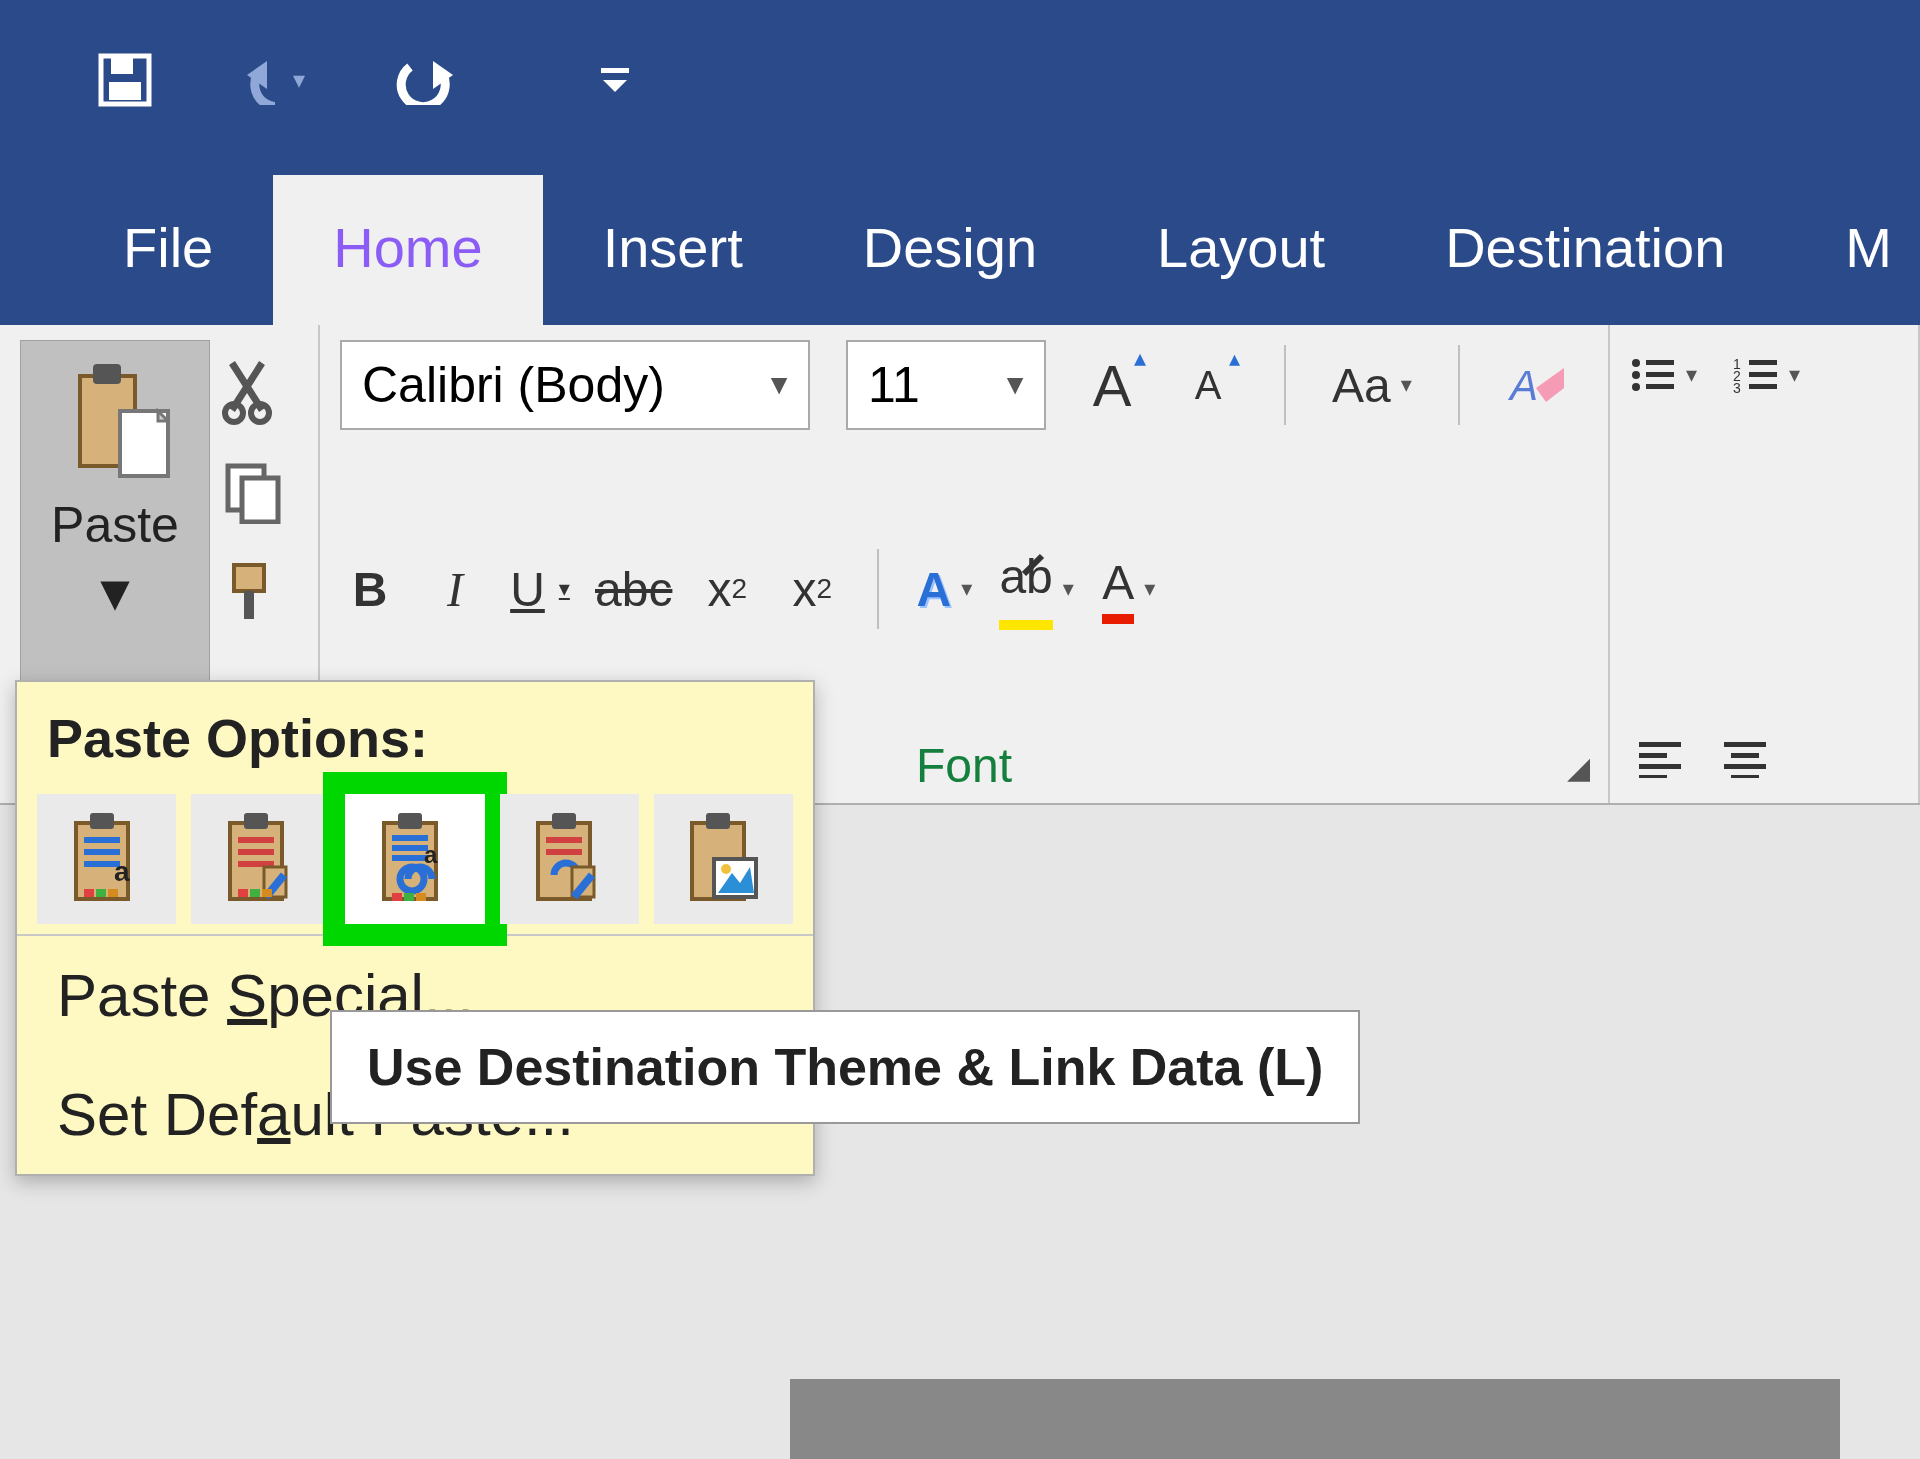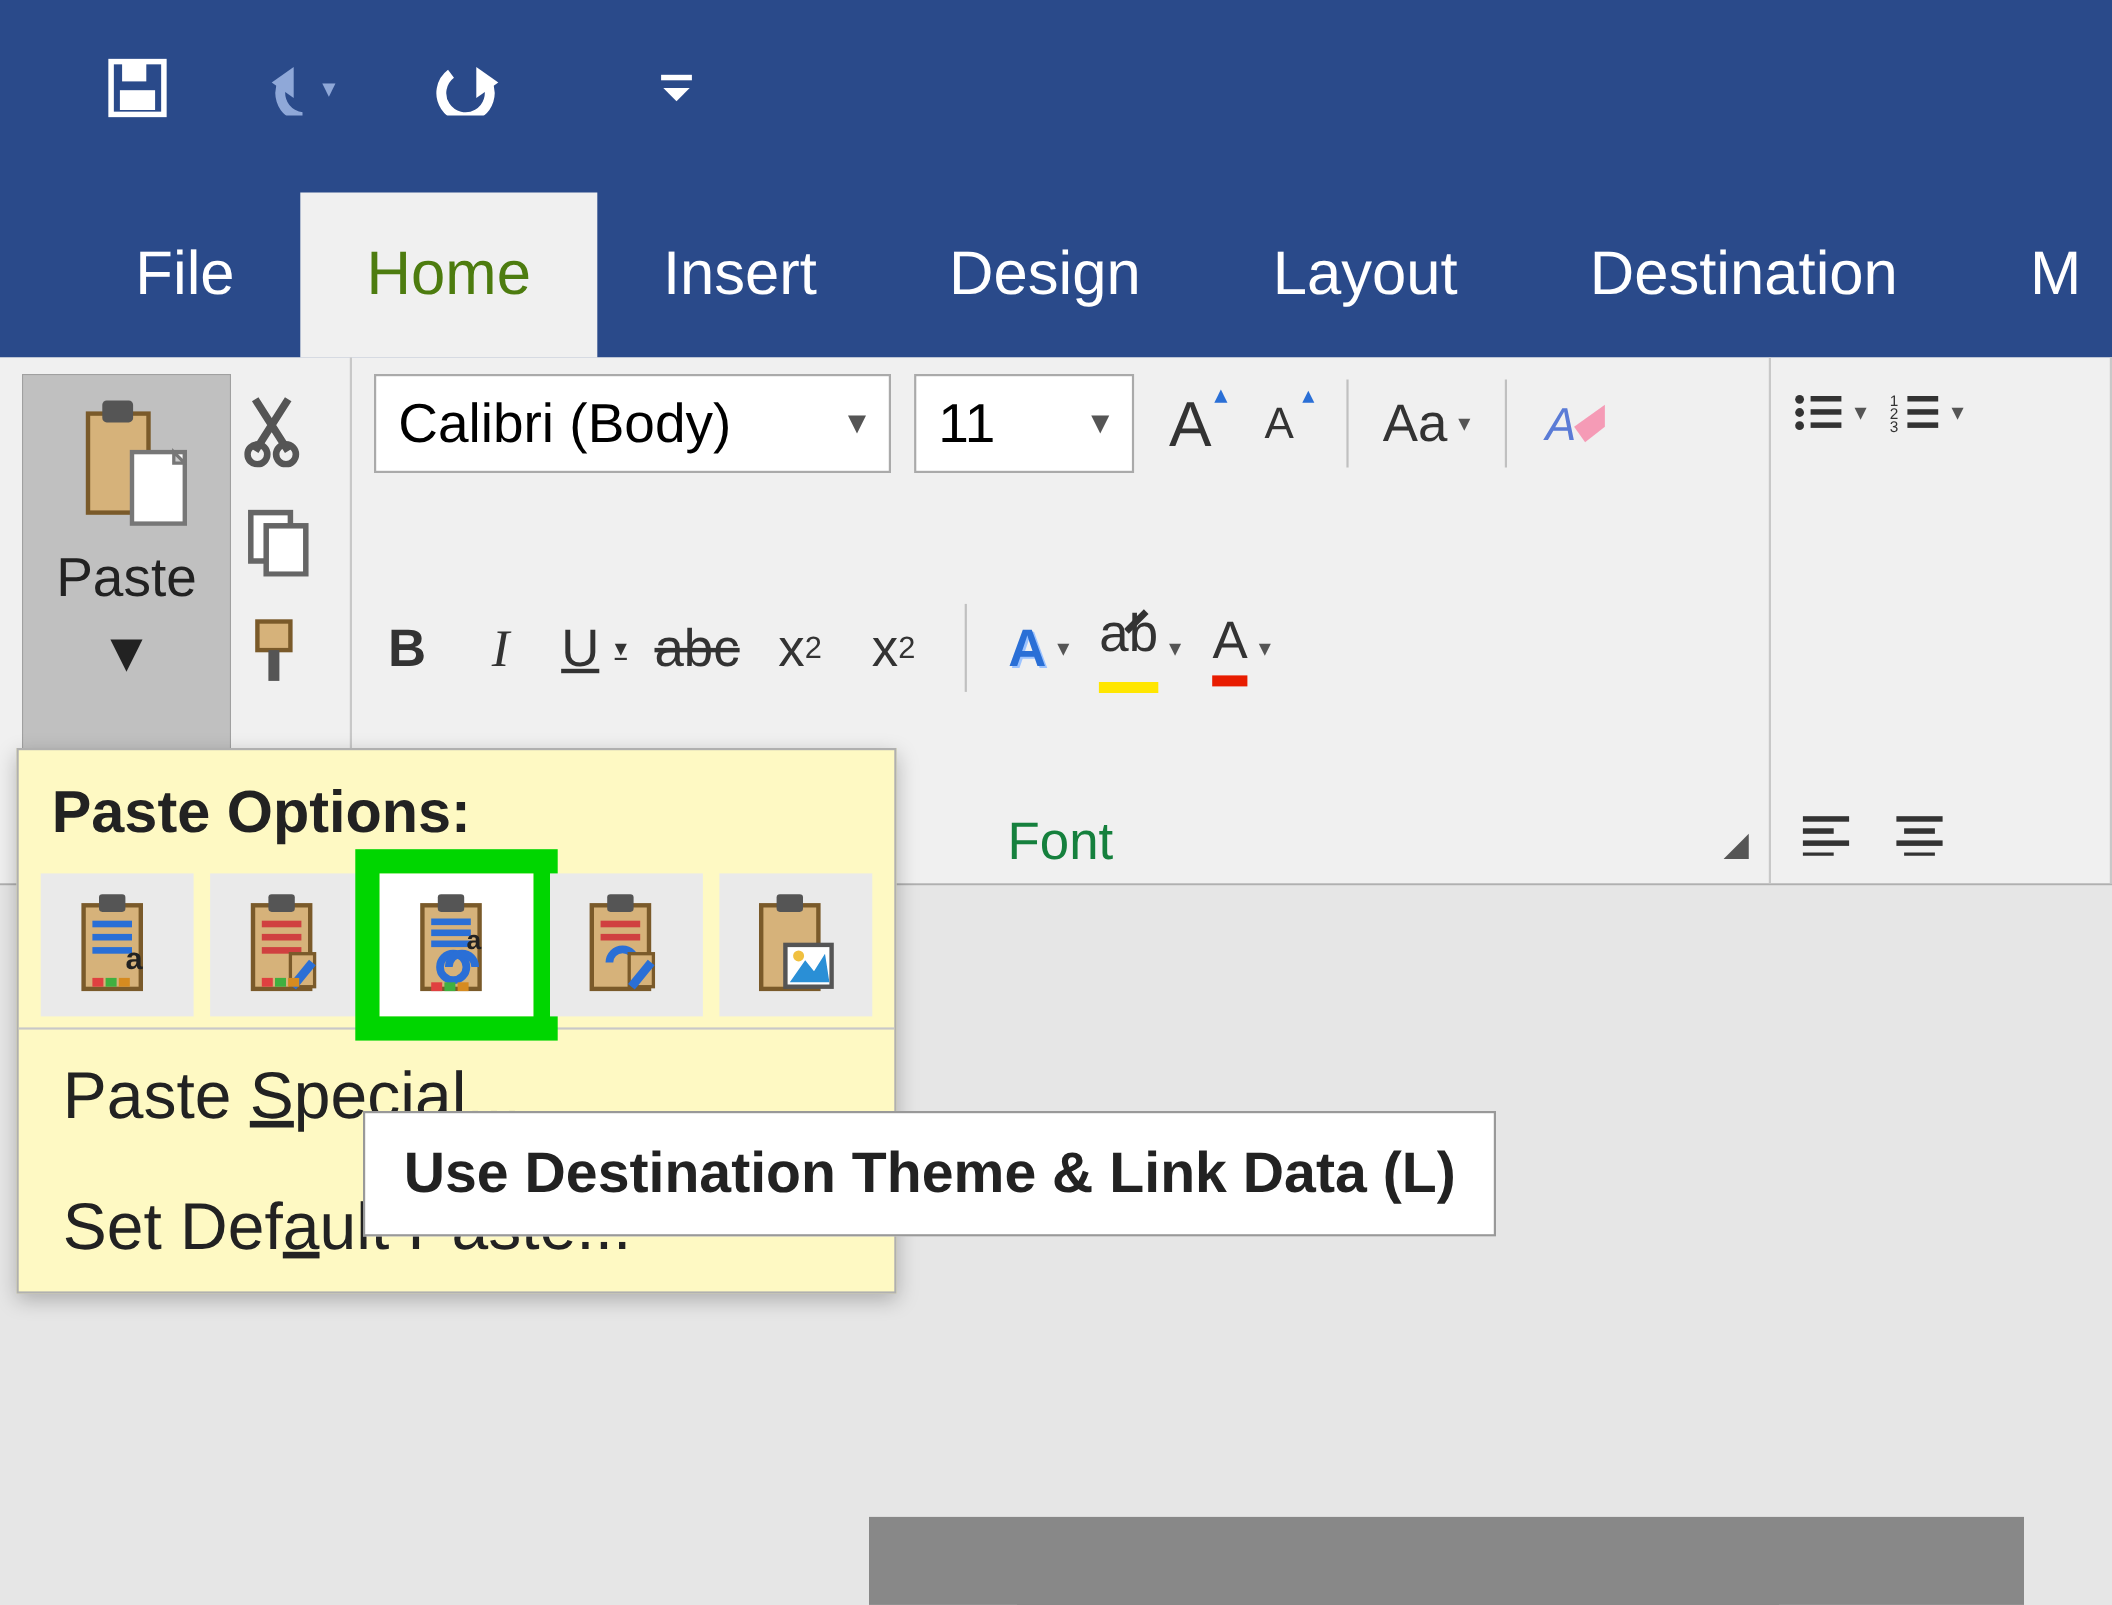--- a/index.html
+++ b/index.html
@@ -28,37 +28,37 @@
     justify-content: center;
   }
   .tab {
     color: #fff;
     font-size: 56px;
     padding: 40px 60px 45px 60px;
     cursor: pointer;
   }
   .tab.active {
     background: #f0f0f0;
-    color: #4d7c0f;
+    color: #8b5cf6;
   }
   .ribbon {
     background: #f0f0f0;
     border-bottom: 2px solid #b0b0b0;
     height: 480px;
     display: flex;
     position: relative;
   }
   .group {
     border-right: 2px solid #c8c8c8;
     padding: 15px 20px 10px 20px;
     display: flex;
     flex-direction: column;
     justify-content: space-between;
   }
-  .group-row1 { display:flex; gap:21px; align-items:center; }
+  .group-row1 { display:flex; gap:36px; align-items:center; }
   .group-row2 { display:flex; gap:25px; align-items:center; margin-top:30px; }
   .group-label { text-align:center; color:#15803d; font-size:48px; margin-top:20px;}
   .paste-big {
     display:flex; flex-direction:column; align-items:center; justify-content:flex-start;
     width: 190px; background:#c0c0c0; border:1px solid #a0a0a0;
     padding-top:15px;
   }
   .paste-big span { font-size:50px; color:#222; margin-top:10px;}
   .paste-arrow {font-size:30px; margin-top:5px;}
   .clip-side { display:flex; flex-direction:column; gap:35px; padding: 15px 12px; }

